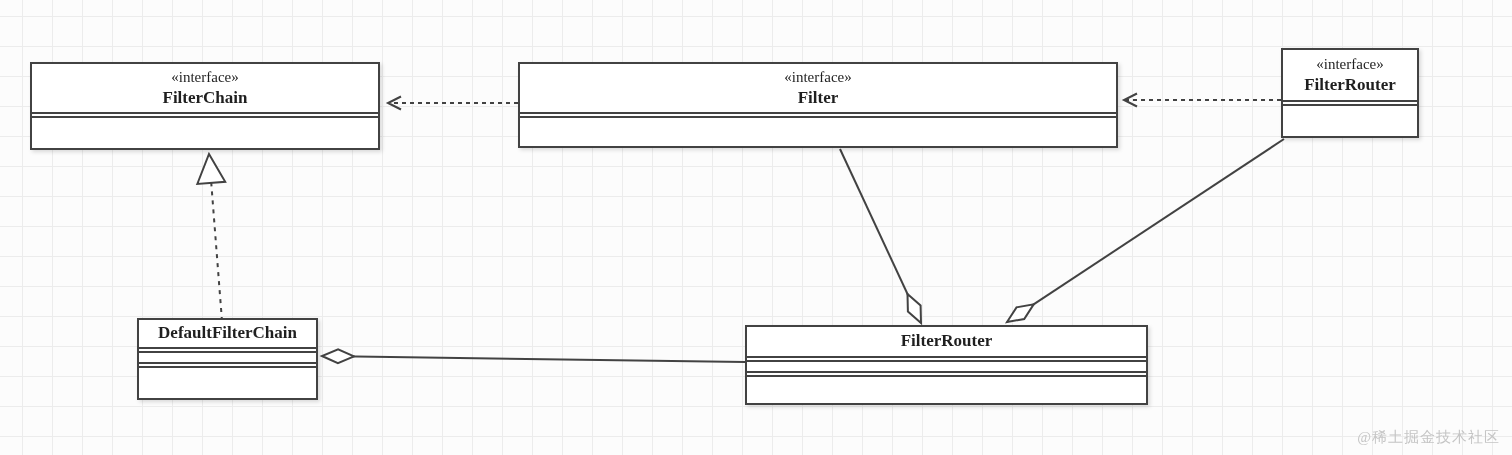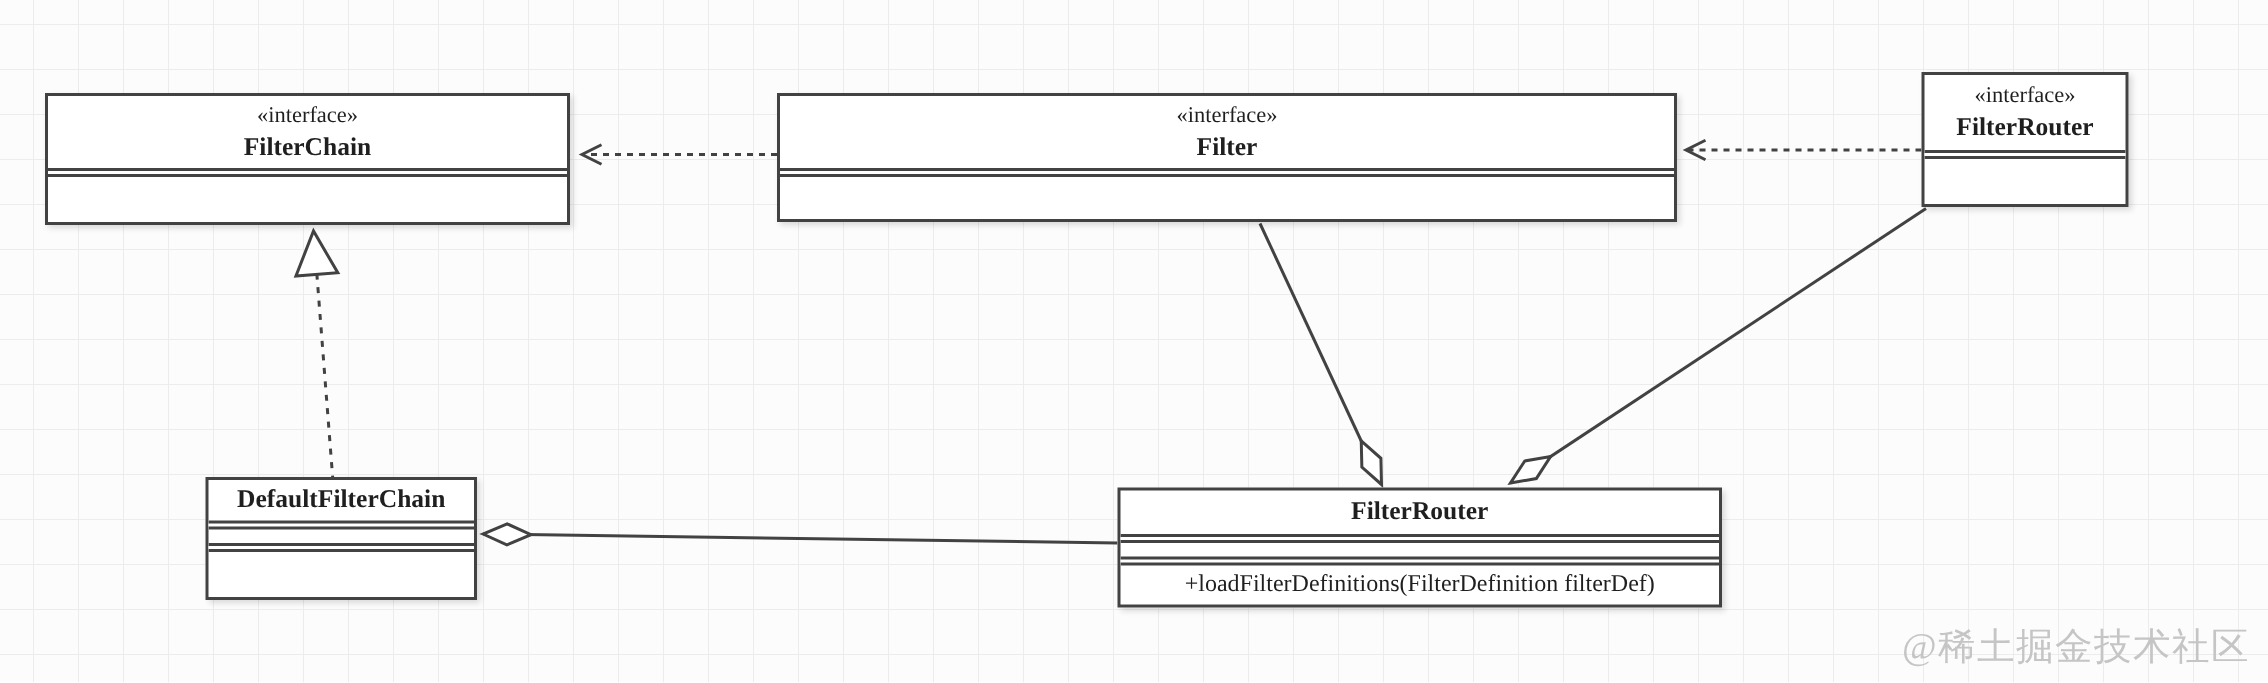--- a/index.html
+++ b/index.html
@@ -39,21 +39,21 @@
   }
   .member-compartment{
     flex:1 1 auto;
     display:flex;align-items:center;justify-content:center;
     font-size:16px;white-space:nowrap;overflow:hidden;
     padding:0 2px;
   }
   .empty-compartment{flex:0 0 auto;}
   .watermark{
     position:absolute;right:12px;bottom:8px;z-index:3;
-    font-size:25px;color:#c5c5c5;letter-spacing:1px;
+    font-size:15px;color:#c5c5c5;letter-spacing:1px;
   }
 </style>
 </head>
 <body>
 
 <div class="canvas">
 
   <svg class="wires" width="1512" height="455" viewBox="0 0 1512 455">
     <defs>
       <marker id="openArrow" markerUnits="userSpaceOnUse" markerWidth="18" markerHeight="18" refX="15" refY="8" orient="auto">
@@ -110,17 +110,16 @@
     <div class="empty-compartment" style="flex:1 1 auto;"></div>
   </div>
 
   <div class="uml-node" style="left:745px;top:325px;width:403px;height:80px;">
     <div class="title-compartment" style="height:29px;">
       <div class="class-name">FilterRouter</div>
     </div>
     <div class="sep"></div>
     <div class="empty-compartment" style="height:9px;"></div>
     <div class="sep"></div>
-    <div class="member-compartment">+loadFilterDefinitions(FilterDefinition filterDef)</div>
   </div>
 
   <div class="watermark">@稀土掘金技术社区</div>
 </div>
 
 </body></html>

